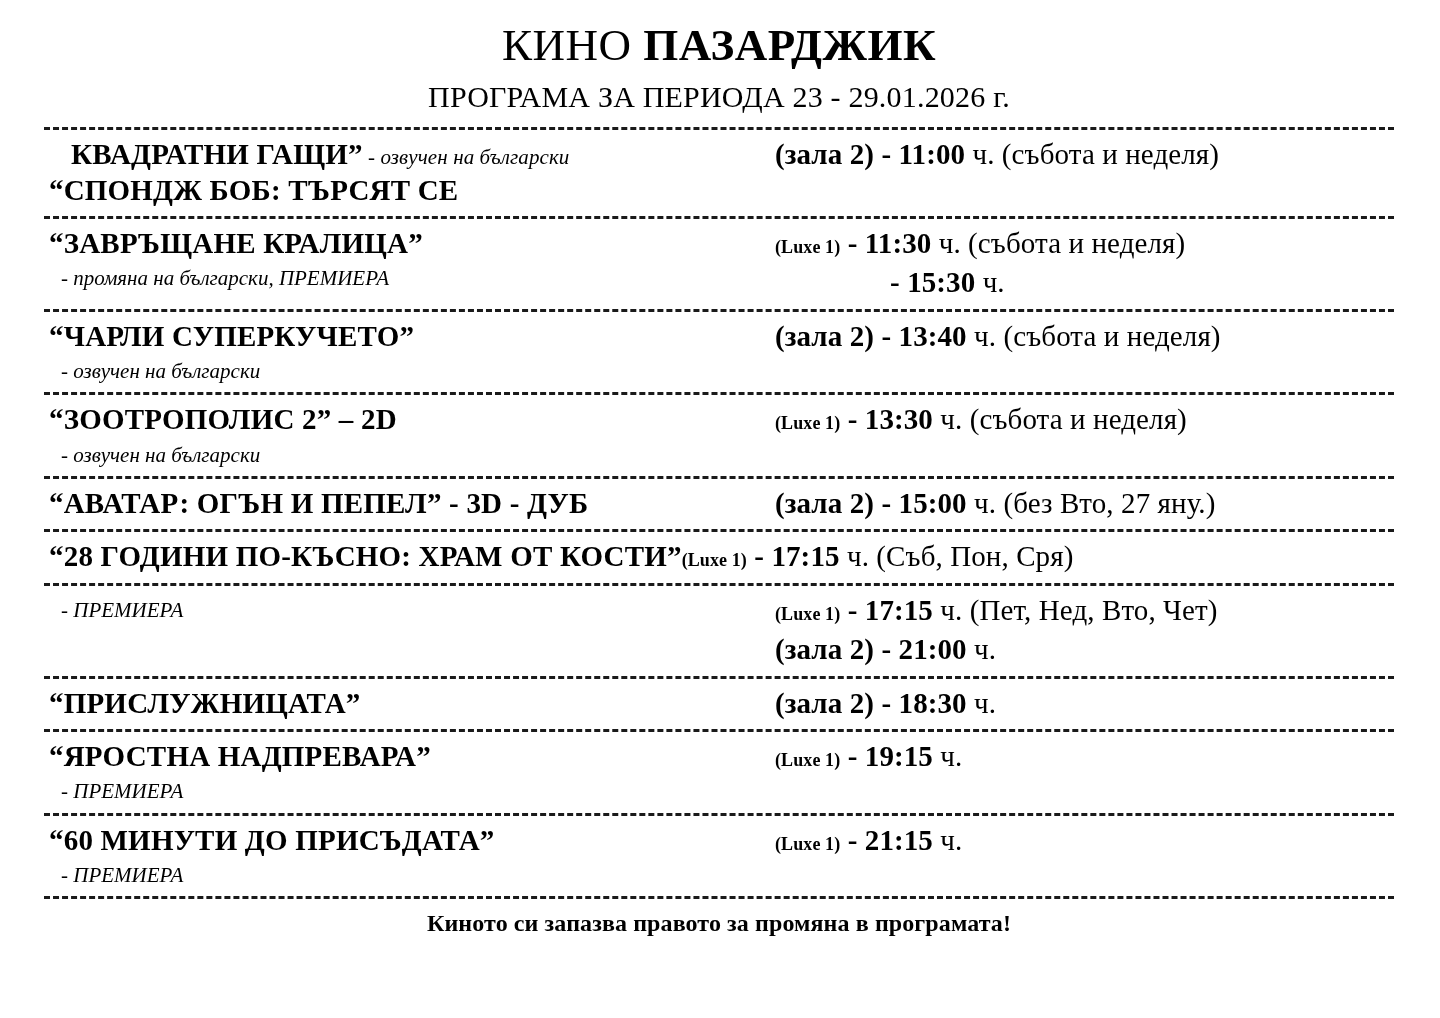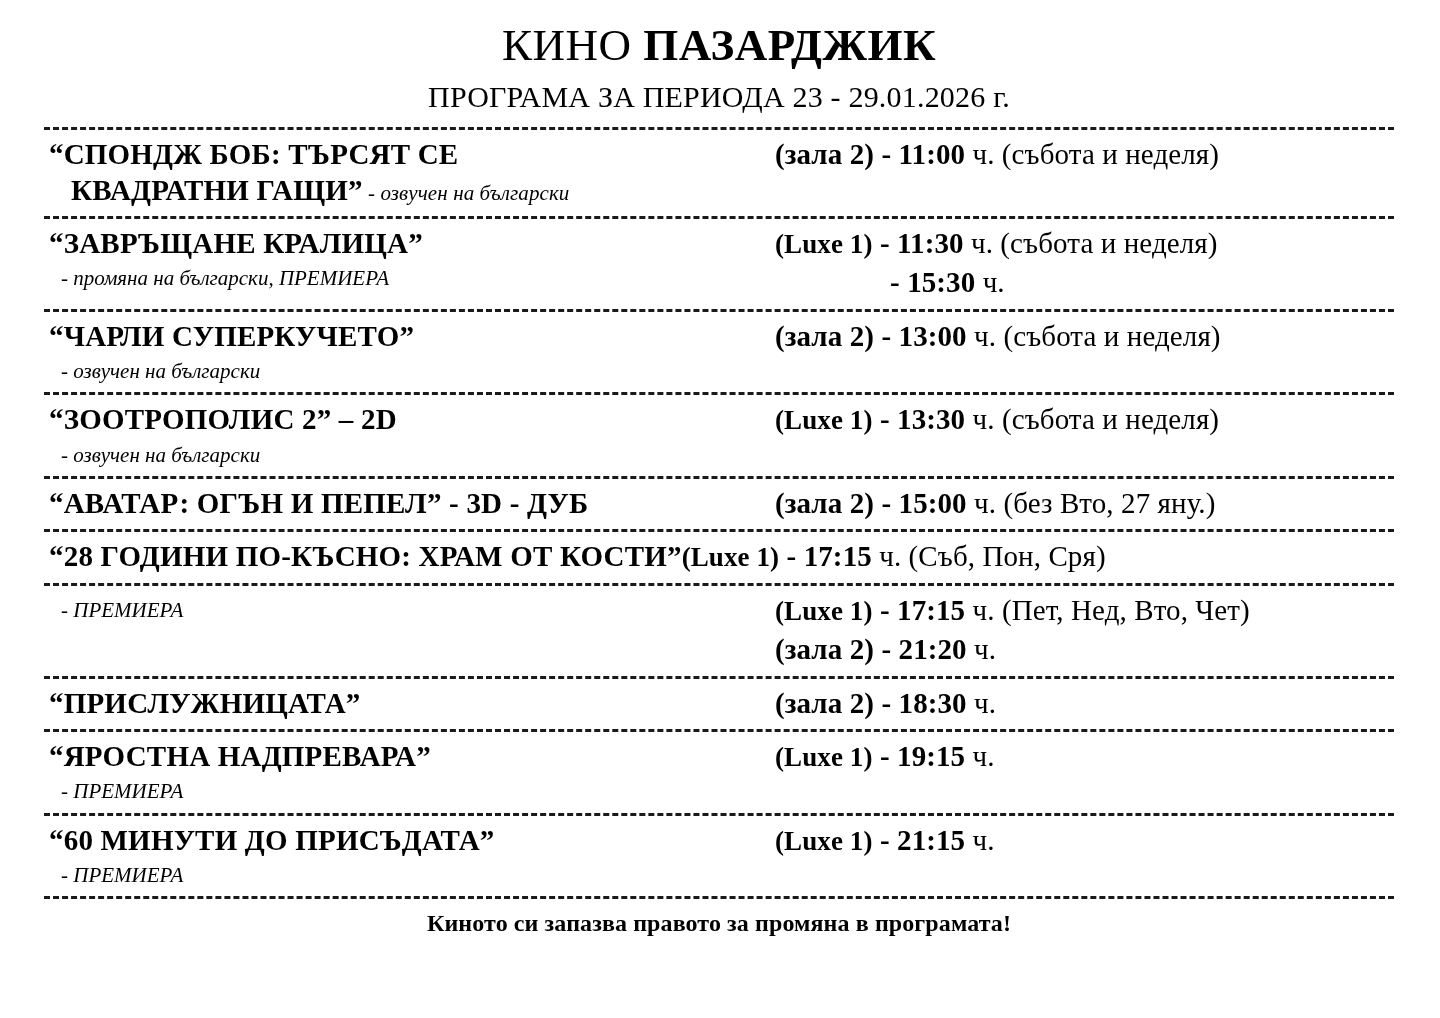--- a/index.html
+++ b/index.html
@@ -118,21 +118,21 @@
     letter-spacing: 0.1px;
   }
   .sched-line + .sched-line {
     margin-top: 4px;
   }
   .sched-line .hall {
     font-weight: 700;
   }
   .sched-line .hall-luxe {
     font-weight: 700;
-    font-size: 27px;
+    font-size: 18px;
   }
   .sched-line .dash {
     font-weight: 700;
   }
   .sched-line .time {
     font-weight: 700;
   }
   .sched-line .unit {
     font-weight: 400;
   }
@@ -164,22 +164,22 @@
       <span class="t-bold">ПАЗАРДЖИК</span>
     </div>
     <div class="sub-title">ПРОГРАМА ЗА ПЕРИОДА 23 - 29.01.2026 г.</div>
   </div>
 
   <div class="sep sep-top"></div>
 
   <div id="film-list">
       <div class="film-row">
         <div class="film-col">
+          <div class="title-line indent">КВАДРАТНИ ГАЩИ”<span class="note-inline"> - озвучен на български</span></div>
           <div class="title-line">“СПОНДЖ БОБ: ТЪРСЯТ СЕ</div>
-          <div class="title-line indent">КВАДРАТНИ ГАЩИ”<span class="note-inline"> - озвучен на български</span></div>
         </div>
         <div class="sched-col">
           <div class="sched-line"><span class="hall">(зала 2)</span> <span class="dash">-</span> <span class="time">11:00</span> <span class="unit">ч.</span> <span class="days">(събота и неделя)</span></div>
         </div>
       </div>
       <div class="sep"></div>
       <div class="film-row">
         <div class="film-col">
           <div class="title-line">“ЗАВРЪЩАНЕ КРАЛИЦА”</div>
           <div class="note-line">- промяна на български, ПРЕМИЕРА</div>
@@ -189,21 +189,21 @@
           <div class="sched-line cont"><span class="dash">-</span> <span class="time">15:30</span> <span class="unit">ч.</span></div>
         </div>
       </div>
       <div class="sep"></div>
       <div class="film-row">
         <div class="film-col">
           <div class="title-line">“ЧАРЛИ СУПЕРКУЧЕТО”</div>
           <div class="note-line">- озвучен на български</div>
         </div>
         <div class="sched-col">
-          <div class="sched-line"><span class="hall">(зала 2)</span> <span class="dash">-</span> <span class="time">13:00</span> <span class="unit">ч.</span> <span class="days">(събота и неделя)</span></div>
+          <div class="sched-line"><span class="hall">(зала 2)</span> <span class="dash">-</span> <span class="time">13:40</span> <span class="unit">ч.</span> <span class="days">(събота и неделя)</span></div>
         </div>
       </div>
       <div class="sep"></div>
       <div class="film-row">
         <div class="film-col">
           <div class="title-line">“ЗООТРОПОЛИС 2” – 2D</div>
           <div class="note-line">- озвучен на български</div>
         </div>
         <div class="sched-col">
           <div class="sched-line"><span class="hall-luxe">(Luxe 1)</span> <span class="dash">-</span> <span class="time">13:30</span> <span class="unit">ч.</span> <span class="days">(събота и неделя)</span></div>
@@ -227,21 +227,21 @@
           <div class="sched-line"><span class="hall-luxe">(Luxe 1)</span> <span class="dash">-</span> <span class="time">17:15</span> <span class="unit">ч.</span> <span class="days">(Съб, Пон, Сря)</span></div>
         </div>
       </div>
       <div class="sep"></div>
       <div class="film-row">
         <div class="film-col">
           <div class="note-line">- ПРЕМИЕРА</div>
         </div>
         <div class="sched-col">
           <div class="sched-line"><span class="hall-luxe">(Luxe 1)</span> <span class="dash">-</span> <span class="time">17:15</span> <span class="unit">ч.</span> <span class="days">(Пет, Нед, Вто, Чет)</span></div>
-          <div class="sched-line"><span class="hall">(зала 2)</span> <span class="dash">-</span> <span class="time">21:20</span> <span class="unit">ч.</span></div>
+          <div class="sched-line"><span class="hall">(зала 2)</span> <span class="dash">-</span> <span class="time">21:00</span> <span class="unit">ч.</span></div>
         </div>
       </div>
       <div class="sep"></div>
       <div class="film-row">
         <div class="film-col">
           <div class="title-line">“ПРИСЛУЖНИЦАТА”</div>
         </div>
         <div class="sched-col">
           <div class="sched-line"><span class="hall">(зала 2)</span> <span class="dash">-</span> <span class="time">18:30</span> <span class="unit">ч.</span></div>
         </div>

